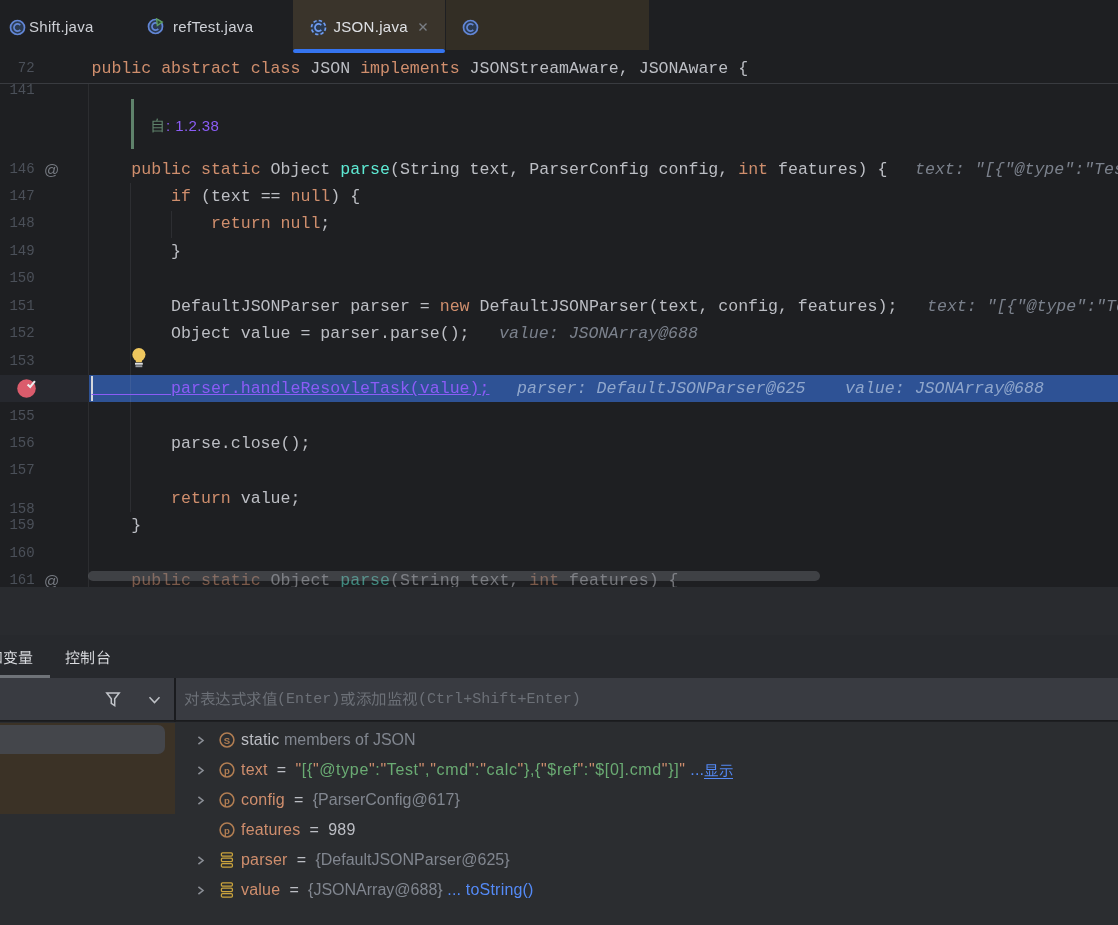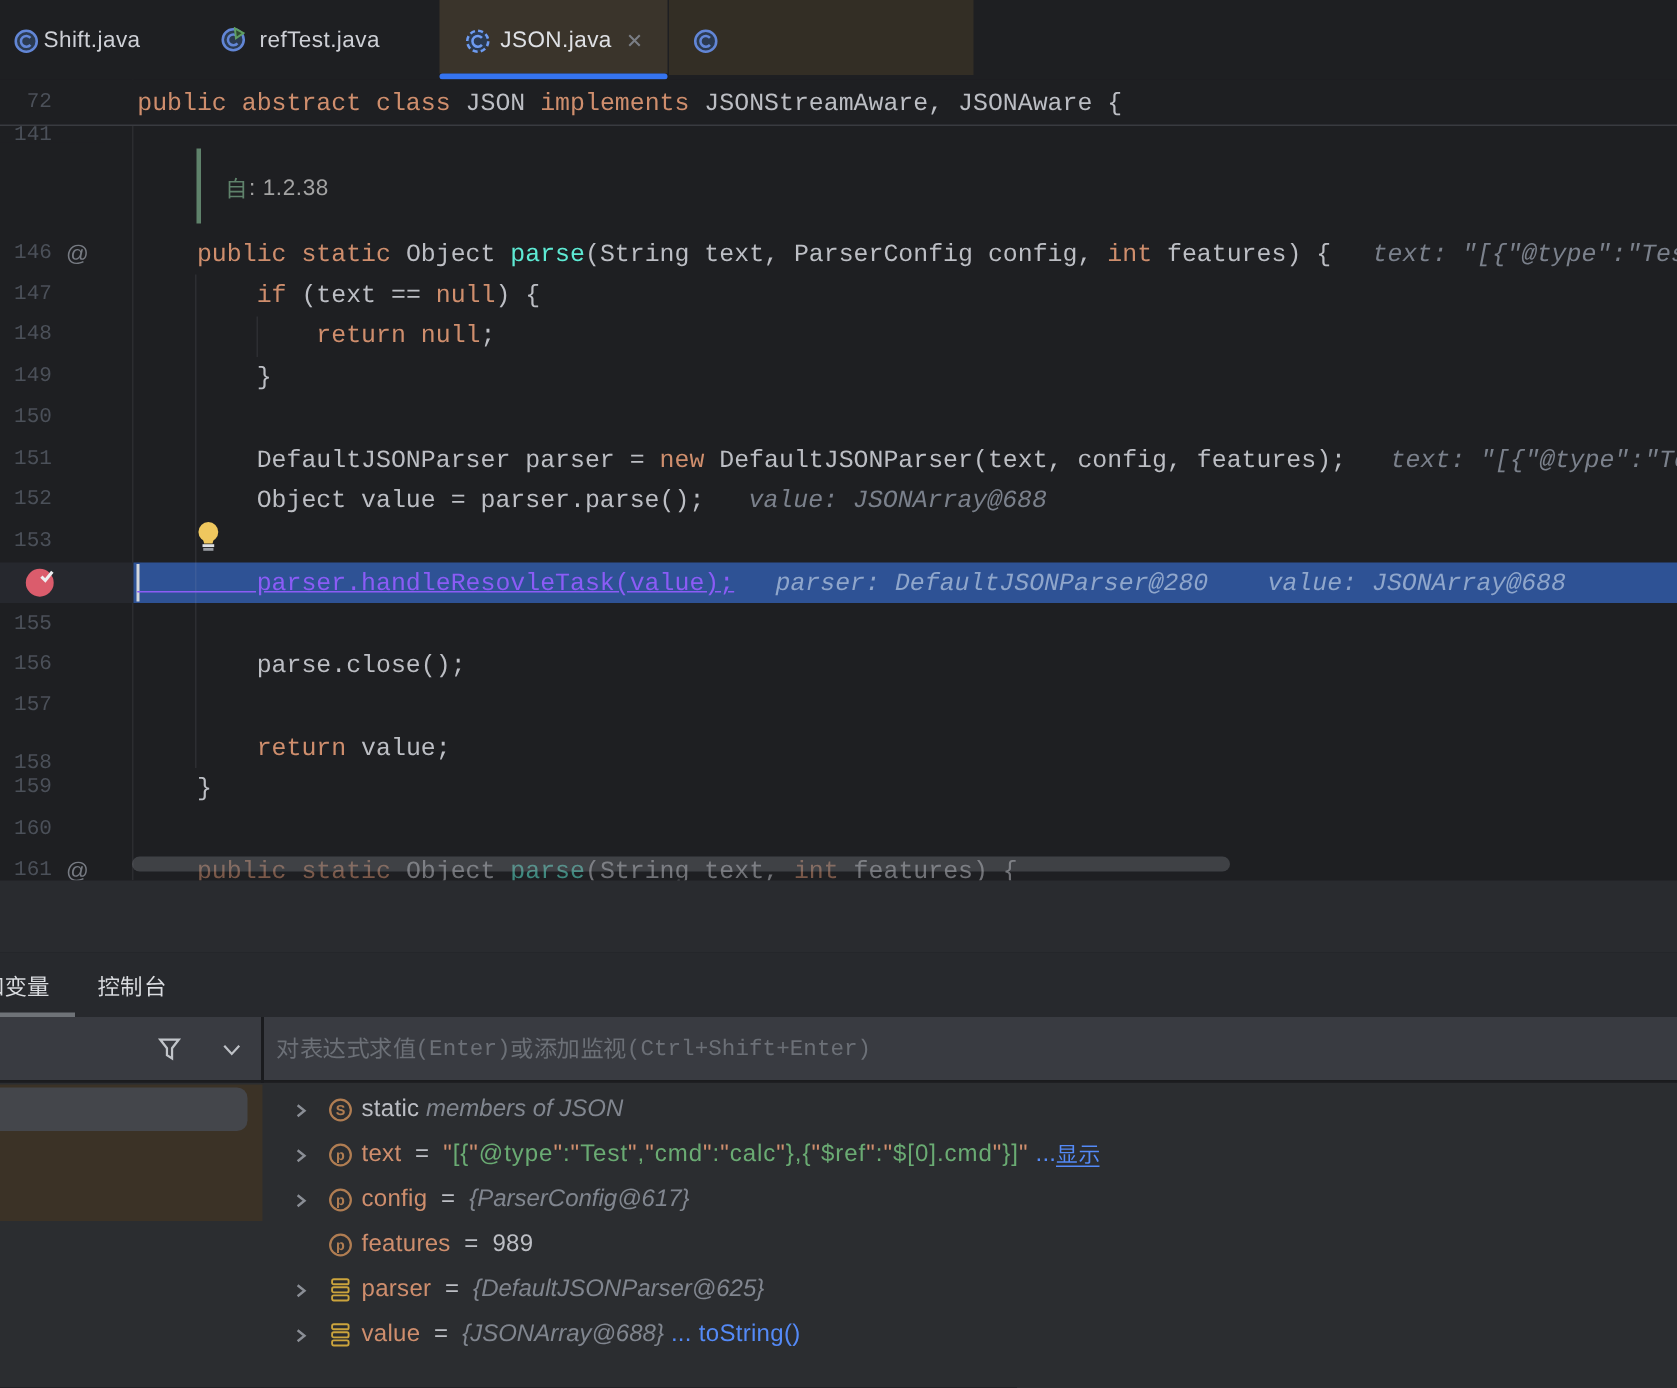--- a/index.html
+++ b/index.html
@@ -13,21 +13,21 @@
 #ed > * { position:absolute; }
 .cl { position:absolute; left:91.5px; font-family:"Liberation Mono", monospace; font-size:16.58px; line-height:27.45px; height:27.45px; white-space:pre; color:#BCBEC4; }
 .xl { color:#8b5cf6;text-decoration:underline; }
 .k { color:#CF8E6D; } .m { color:#5eead4; }
 .hint { position:absolute; font-family:"Liberation Mono", monospace; font-style:italic; font-size:16.58px; line-height:27.45px; height:27.45px; white-space:pre; color:#7B818C; }
 .xh { color:#8FA6CB; }
 .ln { position:absolute; left:0; width:34.6px; text-align:right; font-family:"Liberation Mono", monospace; font-size:14px; line-height:27.45px; color:#4B5059; }
 
 .vr { position:absolute; left:241px; height:30px; line-height:30px; font-size:16px; letter-spacing:0.2px; white-space:pre; }
 .eq { word-spacing:4.5px; color:#BCBEC4; }
-.w { color:#BCBEC4; } .dim { color:#81868F; letter-spacing:0px;font-style:italic; } .n { color:#CF8E6D; } .g { color:#6AAB73; letter-spacing:0.65px; }
+.w { color:#BCBEC4; } .dim { color:#81868F; letter-spacing:0px; } .n { color:#CF8E6D; } .g { color:#6AAB73; letter-spacing:0.65px; }
 .q { color:#CF8E6D; } .lnk { color:#548AF7; } .u { border-bottom:1px solid #548AF7; }
 .phm { font-family:"Liberation Mono", monospace; font-size:15px; letter-spacing:0.05px; }
 </style></head><body>
 <svg width="0" height="0" style="position:absolute">
     <defs>
       <path id="g548c" d="M531 133V915H604V833H827V908H903V133ZM604 761V205H827V761ZM439 49C351 85 193 115 60 133C68 150 78 176 81 193C134 187 191 179 247 169V336H50V406H228C182 532 102 669 26 746C39 765 58 794 67 816C132 747 198 632 247 514V958H321V517C364 574 420 650 443 688L489 626C465 595 358 469 321 431V406H496V336H321V154C384 141 442 126 489 108Z" fill="currentColor"></path>
       <path id="g53d8" d="M223 251C193 322 143 394 88 442C105 451 133 471 147 483C200 430 257 350 290 269ZM691 289C752 346 825 430 861 484L920 445C885 393 812 313 747 257ZM432 49C450 77 470 113 483 142H70V209H347V513H422V209H576V512H651V209H930V142H567C554 111 527 64 504 31ZM133 541V608H213C266 687 338 752 424 805C312 850 183 879 52 896C65 912 83 943 89 962C233 939 375 902 499 846C617 904 758 942 913 962C922 942 940 913 956 896C815 881 686 851 576 806C680 747 766 670 823 571L775 538L762 541ZM296 608H709C658 674 585 728 500 771C416 727 347 673 296 608Z" fill="currentColor"></path>
       <path id="g91cf" d="M250 215H747V270H250ZM250 117H747V171H250ZM177 72V315H822V72ZM52 358V415H949V358ZM230 607H462V665H230ZM535 607H777V665H535ZM230 507H462V563H230ZM535 507H777V563H535ZM47 877V935H955V877H535V819H873V766H535V711H851V460H159V711H462V766H131V819H462V877Z" fill="currentColor"></path>
       <path id="g63a7" d="M695 327C758 384 843 465 884 511L933 462C889 417 804 340 741 286ZM560 287C513 353 440 420 370 465C384 478 408 508 417 522C489 470 572 389 626 311ZM164 39V234H43V305H164V544C114 561 68 575 32 586L49 661L164 619V864C164 878 159 882 147 882C135 883 96 883 53 882C63 902 72 933 74 951C137 952 177 949 200 938C225 926 234 905 234 864V594L342 555L330 486L234 520V305H338V234H234V39ZM332 860V927H964V860H689V609H893V542H413V609H613V860ZM588 57C602 88 619 128 631 161H367V336H435V227H882V326H954V161H712C700 126 678 78 658 39Z" fill="currentColor"></path>
       <path id="g5236" d="M676 132V686H747V132ZM854 50V857C854 873 849 878 834 878C815 879 759 879 700 877C710 900 721 935 725 956C800 956 855 954 885 942C916 928 928 906 928 856V50ZM142 64C121 161 87 261 41 328C60 335 93 348 108 356C125 327 142 292 158 253H289V358H45V427H289V529H91V878H159V597H289V959H361V597H500V802C500 813 497 816 486 816C475 817 442 817 400 815C409 834 418 861 421 881C476 881 515 880 538 869C563 857 569 838 569 804V529H361V427H604V358H361V253H565V184H361V44H289V184H183C194 150 204 114 212 78Z" fill="currentColor"></path>
@@ -74,21 +74,21 @@
   <svg class="abs" style="left:462px;top:19px" width="17" height="17" viewBox="0 0 17 17">
       <circle cx="8.5" cy="8.5" r="7" fill="#2B3A50" stroke="#6286D6" stroke-width="1.7"></circle>
       <path d="M11.3 6.2 A3.6 3.6 0 1 0 11.3 10.9" fill="none" stroke="#6286D6" stroke-width="1.7"></path>
     </svg>
   <div class="abs" style="left:293px;top:48.5px;width:152px;height:4.5px;background:#3574F0;border-radius:2px"></div>
 </div>
 
 <div id="ed">
 
   <div style="left:130.5px;top:45.6px;width:3px;height:50px;background:#5F826B"></div>
-  <div style="left:150px;top:63.5px;display:flex;align-items:center;color:#a3a3a3">
+  <div style="left:150px;top:63.5px;display:flex;align-items:center;color:#8b5cf6">
       <svg class="cj" style="width:15px;height:15px;color:#5F826B;" viewBox="0 0 1000 1000">
         <use href="#g81ea"></use>
       </svg>
       <span style="font-size:15px;margin-left:1px;letter-spacing:0.4px">: 1.2.38</span>
     </div>
 
   <div style="left:88px;top:0;width:1px;height:534px;background:rgba(188,190,196,0.09)"></div>
 
   <div style="left:0;top:322px;width:88.5px;height:27px;background:#26282E"></div>
   <div style="left:88.5px;top:322px;width:1029.5px;height:27px;background:#2E5295"></div>
@@ -105,21 +105,21 @@
       <div class="cl" style="top:292.8px">        DefaultJSONParser parser = <span class="k">new</span> DefaultJSONParser(text, config, features);</div>
       <div class="cl" style="top:320.2px">        Object value = parser.parse();</div>
       <div class="cl xl" style="top:375.1px">        parser.handleResovleTask(value);</div>
       <div class="cl" style="top:430.0px">        parse.close();</div>
       <div class="cl" style="top:484.9px">        <span class="k">return</span> value;</div>
       <div class="cl" style="top:512.3px">    }</div>
       <div class="cl" style="top:567.2px"><span style="opacity:0.52">    <span class="k">public static</span> Object <span class="m">parse</span>(String text, <span class="k">int</span> features) {</span></div>
       <div class="hint" style="top:155.5px;left:915px">text: "[{"@type":"Test</div>
       <div class="hint" style="top:292.8px;left:927px">text: "[{"@type":"Te</div>
       <div class="hint" style="top:320.2px;left:499px">value: JSONArray@688</div>
-      <div class="hint xh" style="top:375.1px;left:517px">parser: DefaultJSONParser@280</div>
+      <div class="hint xh" style="top:375.1px;left:517px">parser: DefaultJSONParser@625</div>
       <div class="hint xh" style="top:375.1px;left:845px">value: JSONArray@688</div>
     <div class="ln" style="top:77px">141</div>
       <div class="ln" style="top:155.5px">146</div>
       <div class="ln" style="top:182.9px">147</div>
       <div class="ln" style="top:210.4px">148</div>
       <div class="ln" style="top:237.8px">149</div>
       <div class="ln" style="top:265.3px">150</div>
       <div class="ln" style="top:292.8px">151</div>
       <div class="ln" style="top:320.2px">152</div>
       <div class="ln" style="top:347.6px">153</div>

